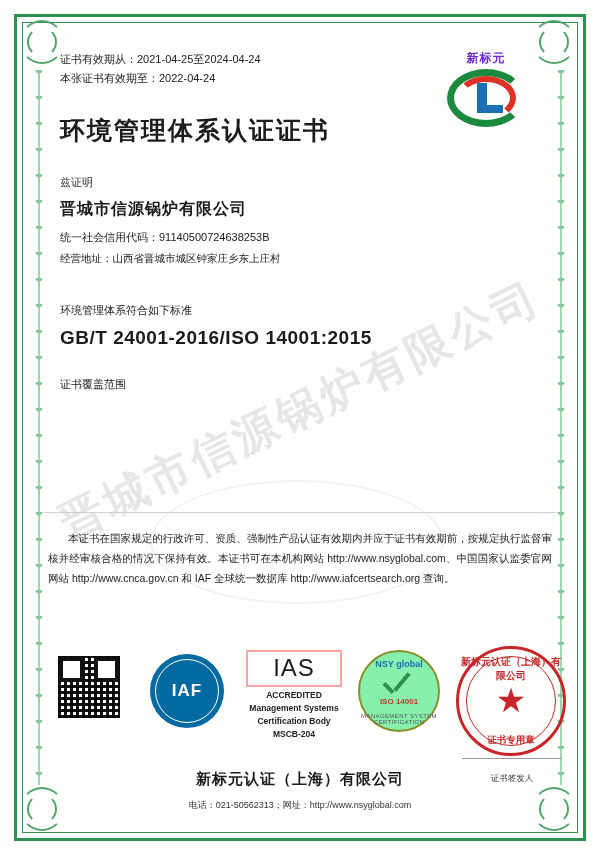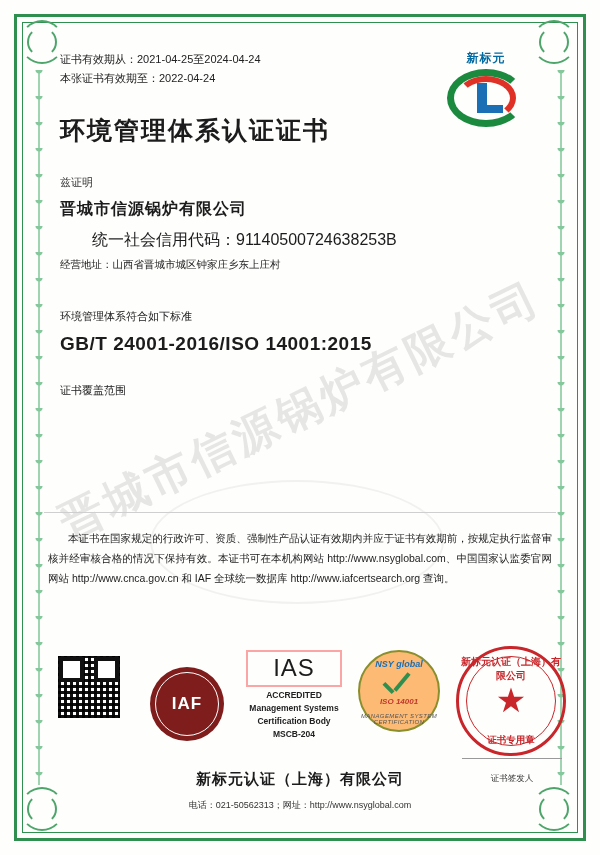--- a/index.html
+++ b/index.html
@@ -75,21 +75,21 @@
   .content{
     position:absolute;left:60px;top:50px;width:480px;
   }
   .meta{font-size:11px;line-height:19px;color:#222;}
   .meta div{white-space:nowrap;}
   .logo{
     position:absolute;right:62px;top:50px;width:104px;height:78px;
     text-align:center;
   }
   .logo-text{
-    font-size:12px;font-weight:bold;color:#0369a1;letter-spacing:1px;
+    font-size:12px;font-weight:bold;color:#6d28d9;letter-spacing:1px;
     margin-bottom:2px;
   }
   .logo-mark{
     position:relative;width:78px;height:58px;margin:0 auto;
   }
   .logo-mark .arc{
     position:absolute;left:0;top:0;width:78px;height:58px;
     border:7px solid #1b8a3f;
     border-radius:50%;
     border-right-color:transparent;
@@ -108,21 +108,21 @@
   }
   .logo-mark .l:after{
     content:"";position:absolute;left:0;top:22px;width:26px;height:8px;background:#1b6fb5;
   }
 
   h1.title{
     font-size:25px;font-weight:bold;margin:26px 0 0 0;letter-spacing:2px;
   }
   .label{font-size:11px;color:#333;margin-top:28px;}
   .company{font-size:16px;font-weight:bold;margin-top:9px;letter-spacing:1px;}
-  .code{font-size:16px;margin-top:10px;margin-left:32px;}
+  .code{font-size:11px;margin-top:10px;}
   .addr{font-size:10.5px;margin-top:14px;line-height:18px;}
   .std-label{font-size:11px;margin-top:36px;}
   .std{font-size:19px;font-weight:bold;margin-top:9px;letter-spacing:.5px;}
   .scope-label{font-size:11px;margin-top:28px;}
   .scope{font-size:13px;margin-top:11px;letter-spacing:.5px;}
 
   .rule{
     position:absolute;left:44px;right:44px;top:512px;
     border-top:1px solid #cfcfcf;
   }
@@ -142,38 +142,38 @@
       repeating-linear-gradient(0deg,#111 0 3px,#fff 3px 6px),
       repeating-linear-gradient(90deg,#111 0 3px,#fff 3px 6px);
     background-blend-mode:multiply;
   }
   .qr:before,.qr:after{
     content:"";position:absolute;width:17px;height:17px;border:4px solid #111;background:#fff;
   }
   .qr:before{left:1px;top:1px;}
   .qr:after{right:1px;top:1px;}
   .iaf{
-    position:absolute;left:92px;top:17px;width:74px;height:74px;border-radius:50%;
-    background:#7f1d1d;color:#fff;display:flex;align-items:center;justify-content:center;
+    position:absolute;left:92px;top:4px;width:74px;height:74px;border-radius:50%;
+    background:#0369a1;color:#fff;display:flex;align-items:center;justify-content:center;
     font-size:17px;font-weight:bold;letter-spacing:1px;
   }
   .iaf .ring{
     position:absolute;left:5px;top:5px;right:5px;bottom:5px;border:1px solid #fff;border-radius:50%;
   }
   .ias{
     position:absolute;left:188px;top:0;width:96px;text-align:center;
   }
   .ias-box{
     border:2px solid #fca5a5;font-size:24px;font-weight:normal;letter-spacing:1px;
     padding:2px 0 3px 0;
   }
   .ias-sub{font-size:8.5px;font-weight:bold;margin-top:3px;line-height:10px;color:#222;}
   .nsy{
     position:absolute;left:300px;top:0;width:78px;height:78px;border-radius:50%;
-    border:2px solid #8a8f2e;background:#fdba74;font-style:italic;
+    border:2px solid #8a8f2e;background:#86efac;
   }
   .nsy-top{
     position:absolute;left:0;top:7px;width:100%;text-align:center;font-size:9px;font-weight:bold;color:#1b6fb5;
   }
   .nsy-tick{
     position:absolute;left:22px;top:26px;width:30px;height:18px;
   }
   .nsy-tick:before{
     content:"";position:absolute;left:0;top:8px;width:13px;height:4px;background:#2f8f4e;transform:rotate(45deg);
   }

